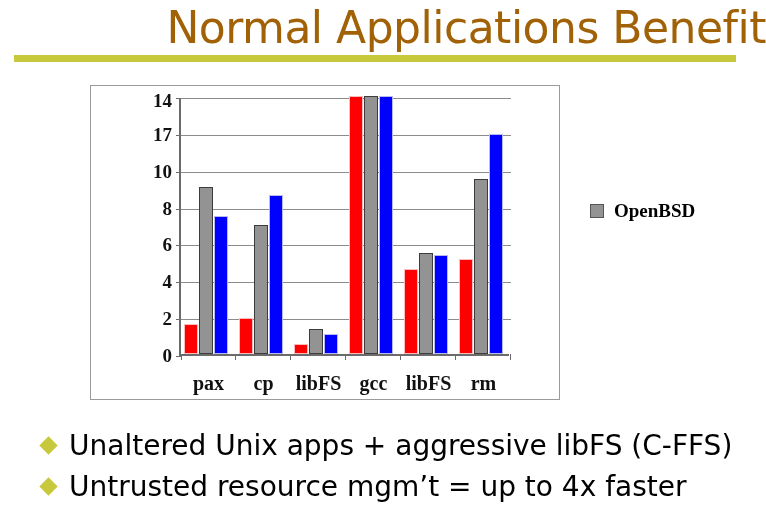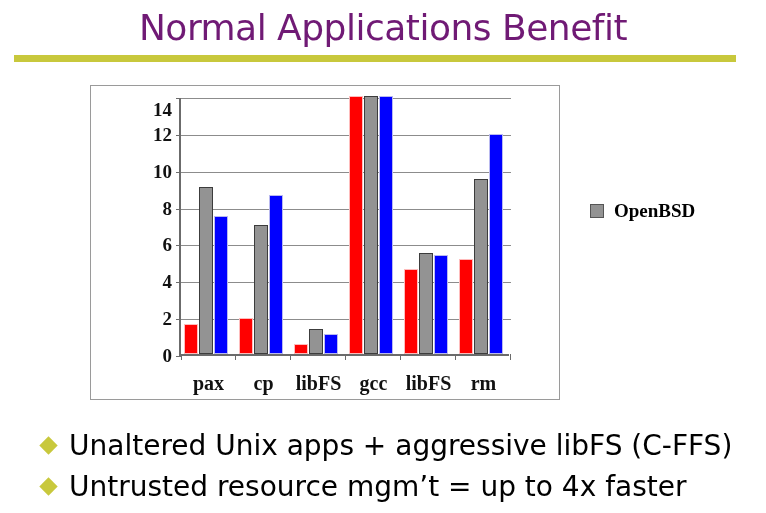--- a/index.html
+++ b/index.html
@@ -14,26 +14,26 @@
     overflow: hidden;
     font-family: "Liberation Sans", sans-serif;
   }
 
   
   #slide-title {
     position: absolute;
     left: 0;
     top: 2px;
     width: 766px;
-    text-align: center;
+    text-align: right;
     font-family: "DejaVu Sans", sans-serif;
-    font-size: 36px;
+    font-size: 44px;
     line-height: 52px;
     font-weight: 400;
-    color: #701a75;
+    color: #a16207;
     letter-spacing: -0.5px;
     white-space: nowrap;
   }
   #title-rule {
     position: absolute;
     left: 14px;
     top: 55px;
     width: 722px;
     height: 7px;
     background: #c8c83c;
@@ -199,24 +199,24 @@
       <div class="ytick-mark" style="top: 147.429px;"></div>
       <div class="ytick-label" style="top: 147.429px;">6</div>
       <div class="gridline" style="top: 110.571px;"></div>
       <div class="ytick-mark" style="top: 110.571px;"></div>
       <div class="ytick-label" style="top: 110.571px;">8</div>
       <div class="gridline" style="top: 73.7143px;"></div>
       <div class="ytick-mark" style="top: 73.7143px;"></div>
       <div class="ytick-label" style="top: 73.7143px;">10</div>
       <div class="gridline" style="top: 36.8571px;"></div>
       <div class="ytick-mark" style="top: 36.8571px;"></div>
-      <div class="ytick-label" style="top: 36.8571px;">12</div>
+      <div class="ytick-label" style="top: 36.8571px;">17</div>
       <div class="gridline" style="top: 0px;"></div>
       <div class="ytick-mark" style="top: 0px;"></div>
-      <div class="ytick-label" style="top: 12px;">14</div>
+      <div class="ytick-label" style="top: 3px;">14</div>
       <div class="group" style="left: 55px; width: 55px;">
         <div class="bar series0" style="height: 35.9357px;"></div>
         <div class="bar series1" style="height: 129px;"></div>
         <div class="bar series2" style="height: 159.407px;"></div>
         <div class="xtick-mark" style="left: 54px;"></div>
         <div class="xlabel">cp</div>
       </div>
       <div class="group" style="left: 0px; width: 55px;">
         <div class="bar series0" style="height: 30.4071px;"></div>
         <div class="bar series1" style="height: 166.779px;"></div>

